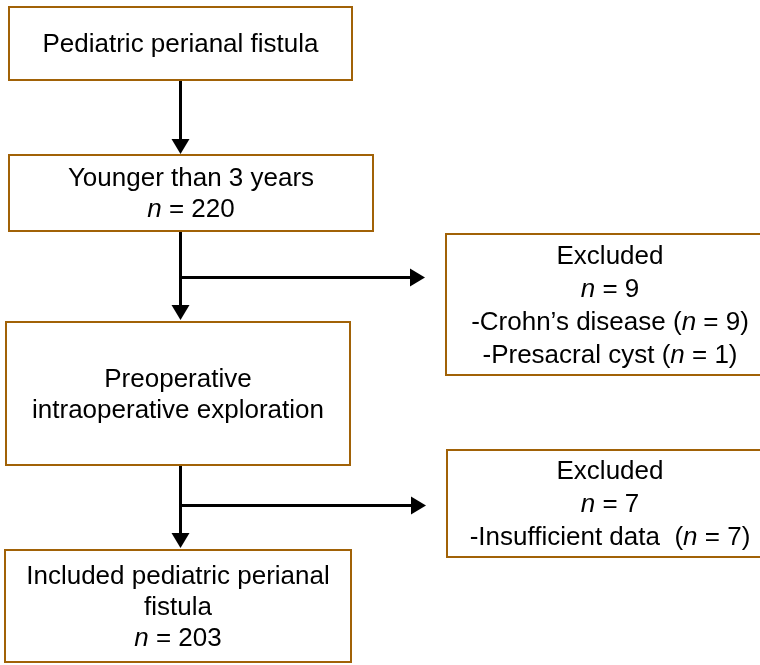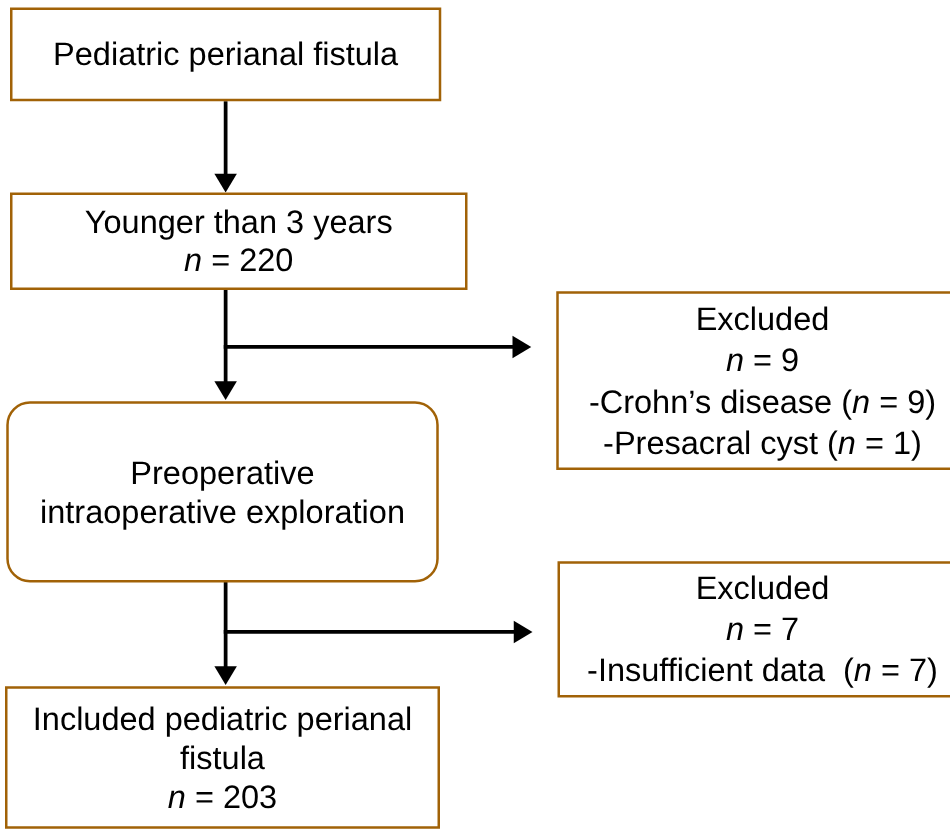--- a/index.html
+++ b/index.html
@@ -41,21 +41,21 @@
   }
   .excl .centered { text-align: center; }
   .excl .item {
     text-align: center;
     white-space: pre-wrap;
   }
   
   #box-total    { left: 8px;   top: 6px;   width: 345px; height: 75px;  }
   #box-younger  { left: 8px;   top: 154px; width: 366px; height: 78px;  }
   #box-excl1    { left: 425px; top: 233px; width: 330px; height: 143px; }
-  #box-preop    { left: 5px;   top: 321px; width: 346px; height: 145px; border-radius: 19px; }
+  #box-preop    { left: 5px;   top: 321px; width: 346px; height: 145px; }
   #box-excl2    { left: 426px; top: 449px; width: 328px; height: 109px; }
   #box-included { left: 4px;   top: 549px; width: 348px; height: 114px; }
   .stroke { stroke: #000000; stroke-width: 3; }
   .head { fill: #000000; stroke: none; }
 </style>
 </head>
 <body>
 
 <div class="canvas">
 

